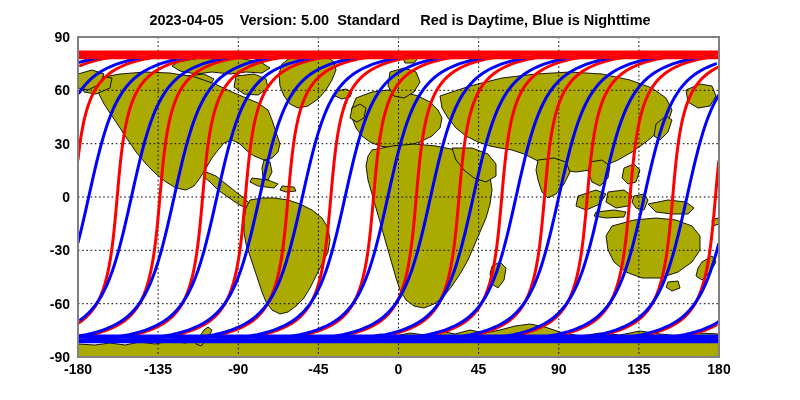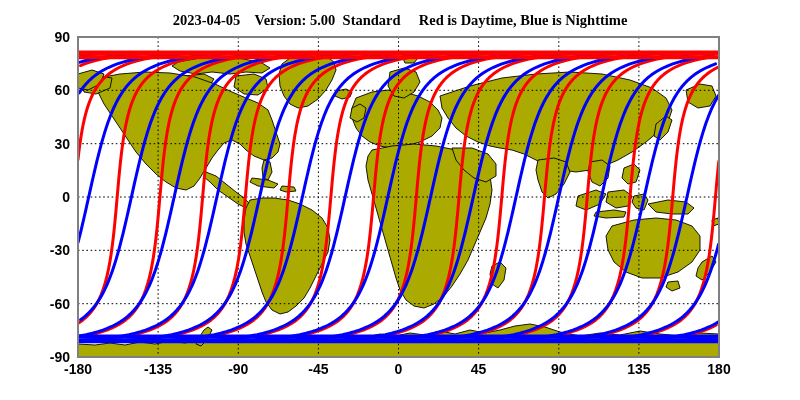--- a/index.html
+++ b/index.html
@@ -18,21 +18,21 @@
     width: 800px;
     height: 400px;
     background: #ffffff;
   }
   #title {
     position: absolute;
     left: 0;
     top: 12px;
     width: 800px;
     text-align: center;
-    font-family: Liberation Serif, serif;
+    font-family: Liberation Sans, sans-serif;
     font-size: 14.5px;
     font-weight: bold;
     color: #000000;
     white-space: pre;
     letter-spacing: 0px;
   }
   #plot-svg {
     position: absolute;
     left: 0;
     top: 0;

